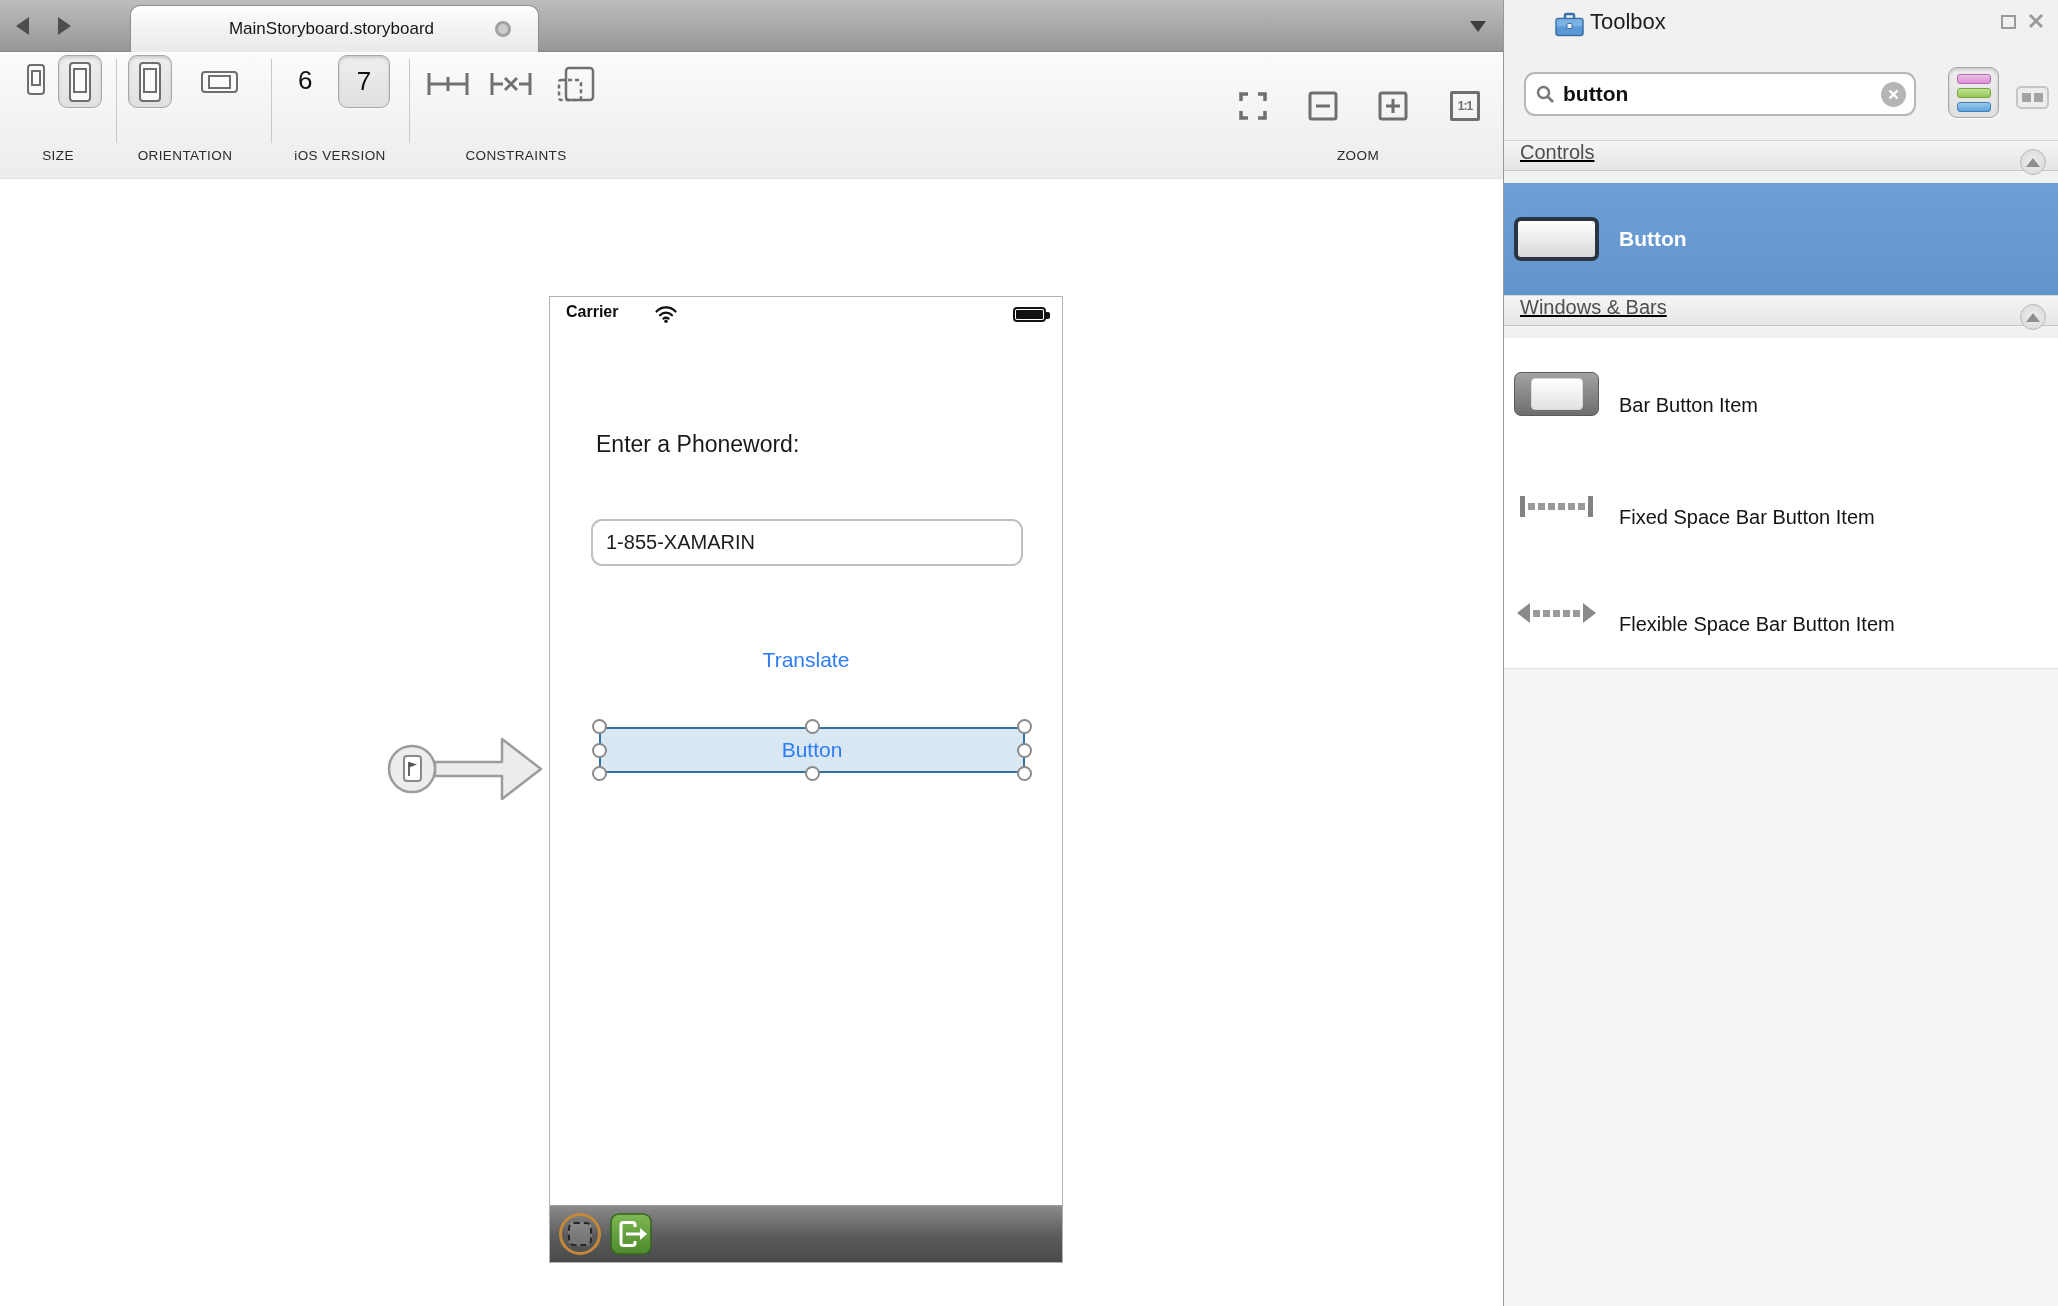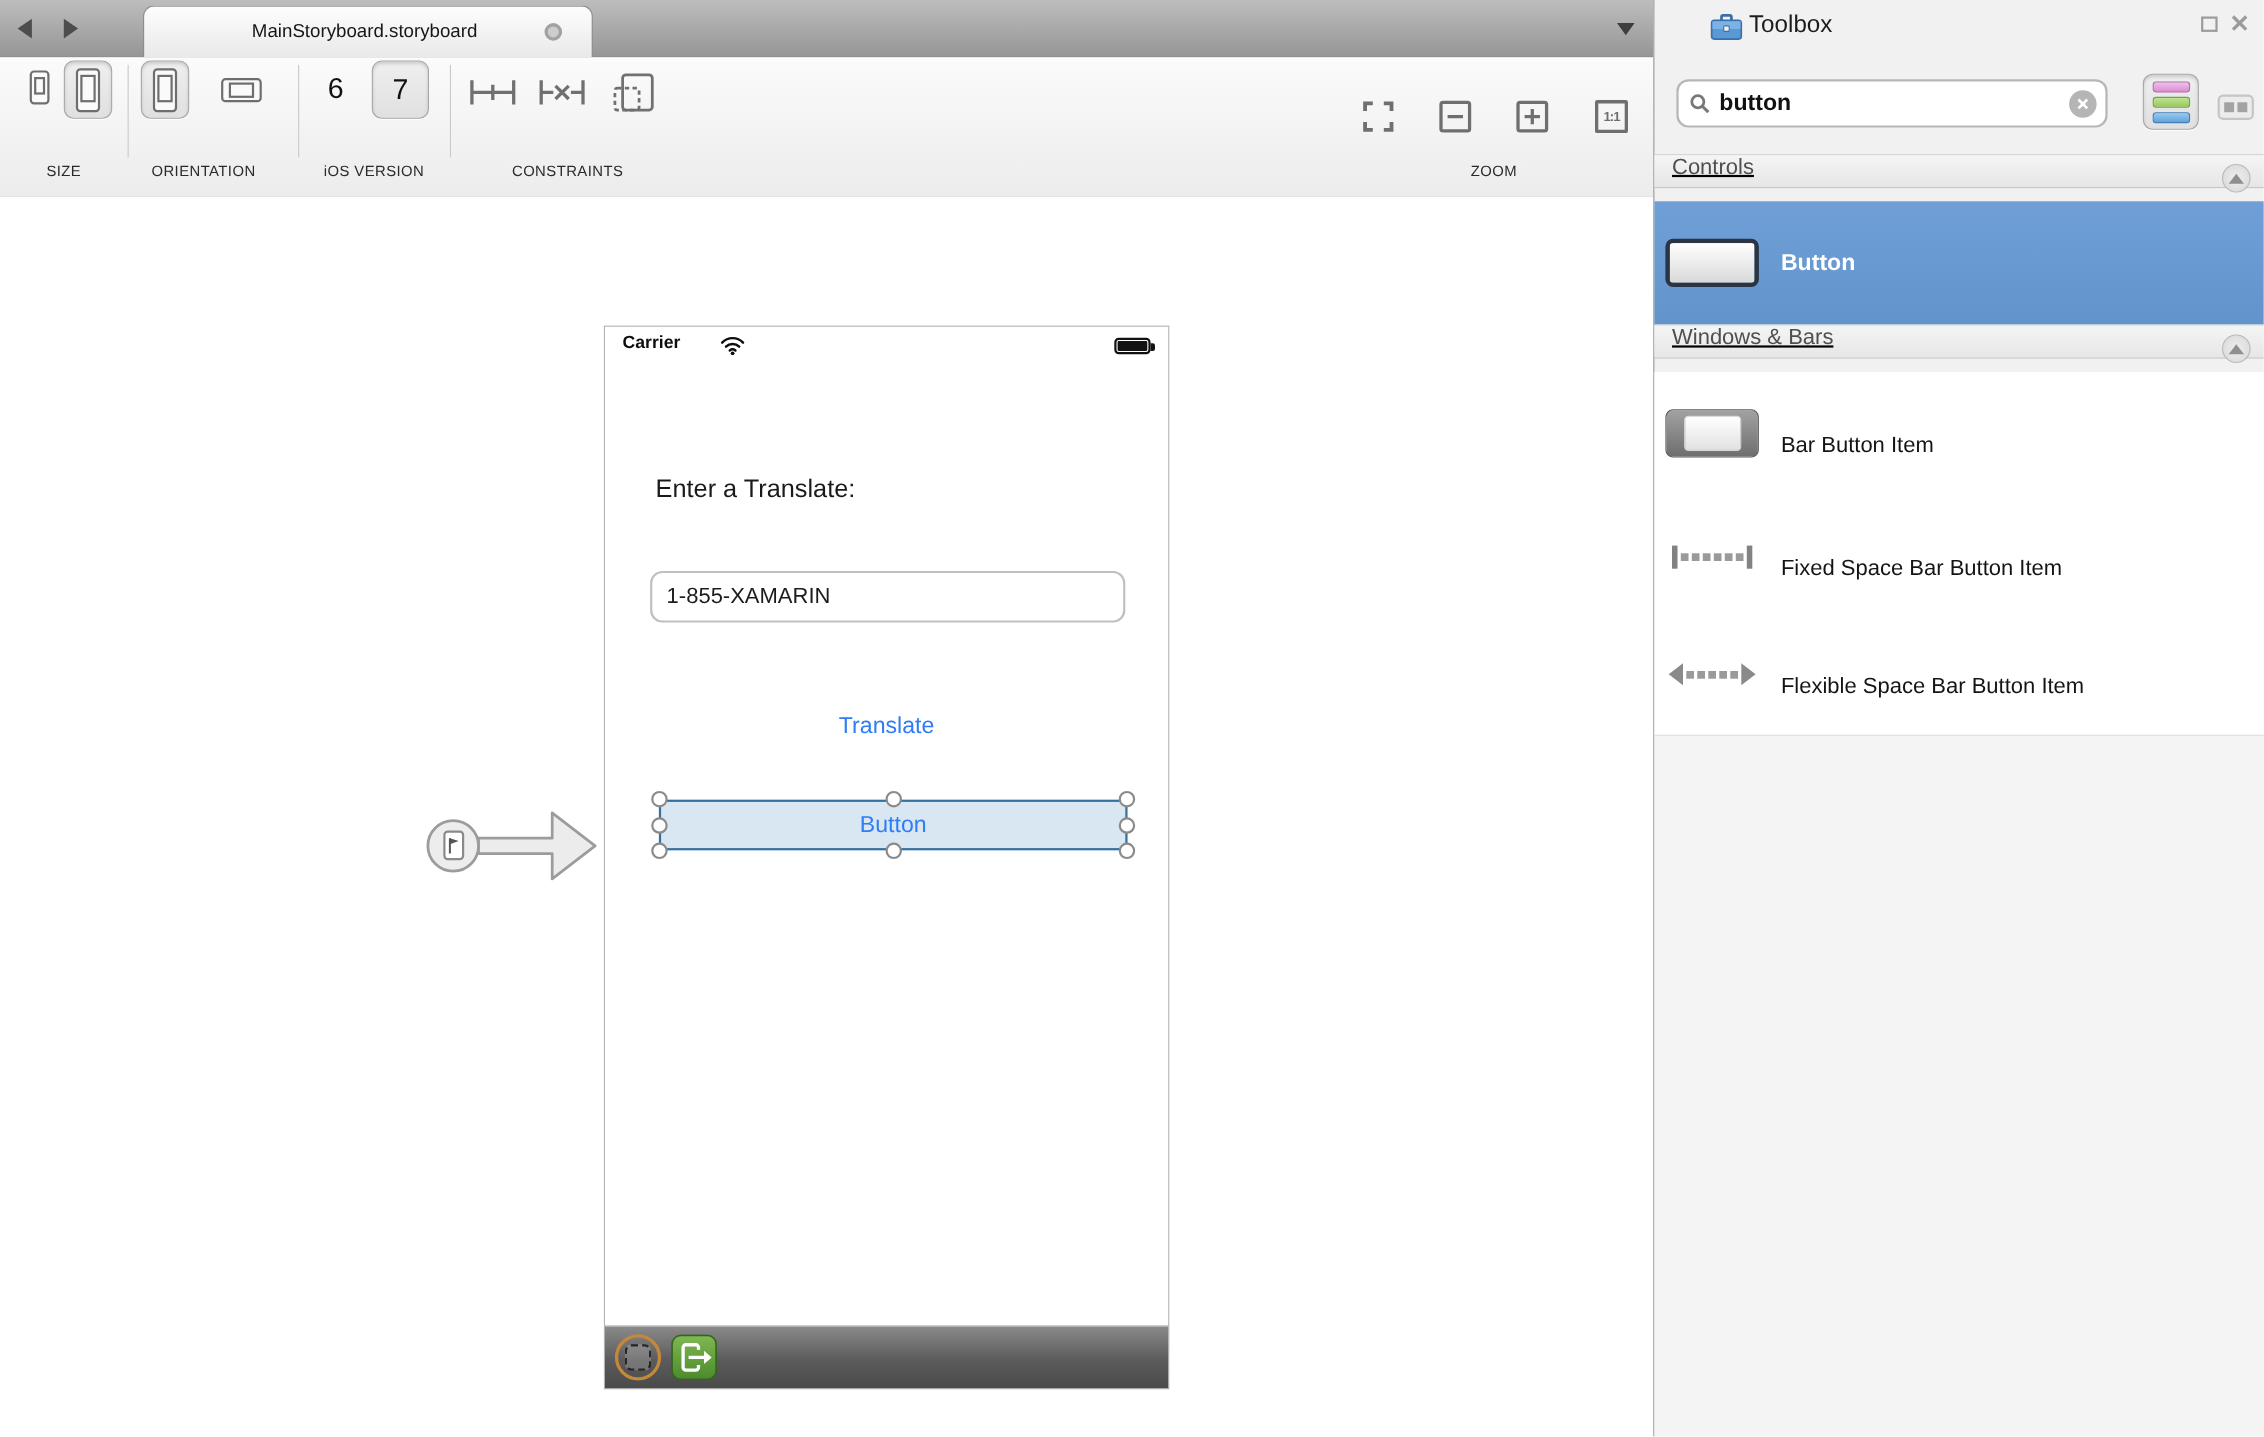--- a/index.html
+++ b/index.html
@@ -247,21 +247,21 @@
       <path d="M6 10.2 A 8.5 8.5 0 0 1 18 10.2"></path>
       <path d="M9.4 13.6 A 4.2 4.2 0 0 1 14.6 13.6"></path>
     </g>
     <circle cx="12" cy="16.2" r="1.7" fill="#0d0d0d"></circle>
   </svg>
   <div class="battery">
       <div class="level"></div>
       <div class="nub"></div>
     </div>
 
-  <div class="phoneword-label">Enter a Translate:</div>
+  <div class="phoneword-label">Enter a Phoneword:</div>
 
   <input class="phone-field" readonly="" value="1-855-XAMARIN" style="">
 
   <div class="translate-btn">Translate</div>
 
   <div class="sel-wrap">
     <div class="sel-btn">Button</div>
     <div class="handle" style="left:-7px; top:-8px;"></div>
     <div class="handle" style="left:calc(50% - 7px); top:-8px;"></div>
     <div class="handle" style="right:-7px; top:-8px;"></div>

